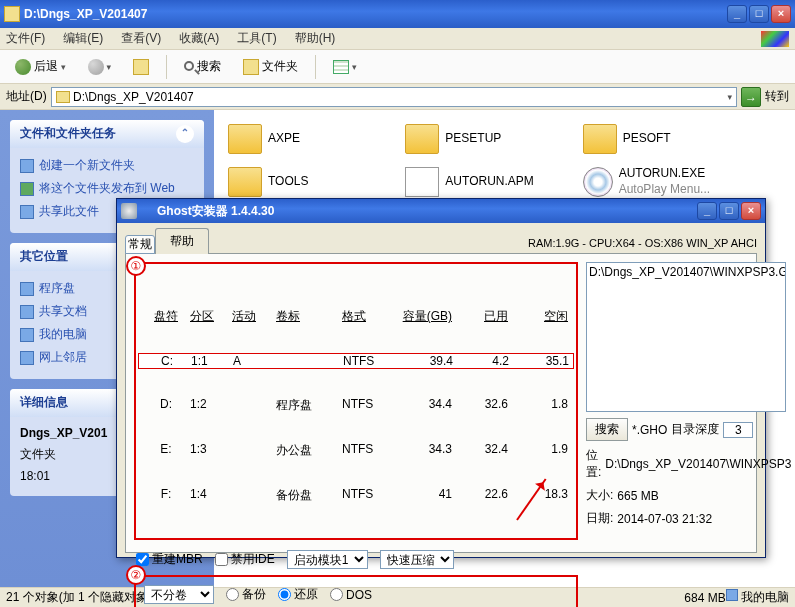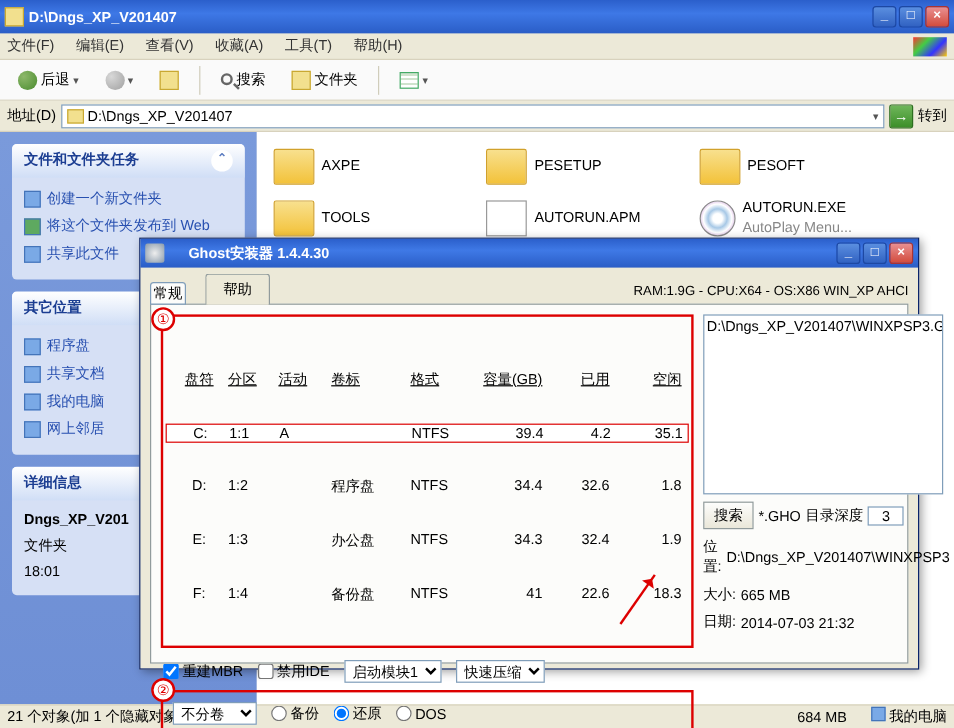--- a/index.html
+++ b/index.html
@@ -40,21 +40,21 @@
 .fileitem { display:inline-flex; align-items:center; gap:6px; width:170px; padding:4px; margin:2px;}
 .foldericon { width:34px; height:30px; background:linear-gradient(#f8e08e,#f3c23a); border:1px solid #d1a12b; border-radius:2px;}
 .fileicon { width:34px; height:30px; background:#fff; border:1px solid #999;}
 .cdicon { width:30px; height:30px; border-radius:50%; background:radial-gradient(circle,#fff 20%,#a7c8e6 40%,#fff 60%,#d4b0e0 80%); border:1px solid #888;}
 .fitxt { line-height:1.3;}
 
 .dialog { position:absolute; left:116px; top:198px; width:650px; height:360px; background:#ece9d8; border:1px solid #0a246a; box-shadow:2px 2px 8px rgba(0,0,0,0.4); z-index:10;}
 .dialog .titlebar{height:24px; background:linear-gradient(#2b5fcb,#3f79e6 40%,#2a5dc6);gap:12px;}
 .dlgtitle-icon { width:16px; height:16px; background:radial-gradient(circle,#eee,#89a); border-radius:2px; margin-right:4px;}
 .dlgbody { padding:4px 8px 8px;}
-.tabrow { display:flex; align-items:flex-end; gap:16px;}
+.tabrow { display:flex; align-items:flex-end; gap:0;}
 .tab { padding:4px 14px; border:1px solid #919b9c; background:#ece9d8; border-bottom:none; border-radius:3px 3px 0 0; position:relative; top:1px;}
 .tab.sel { background:#fcfcfa; z-index:2;}
 .sysinfo { margin-left:auto; font-size:11px; padding-bottom:4px;}
 .tabpanel { border:1px solid #919b9c; background:#fcfcfa; padding:8px; display:flex; gap:8px; height:300px;}
 .leftcol { flex:1; display:flex; flex-direction:column;}
 
 .disktable { font-family:"SimSun",monospace; font-size:12px; white-space:pre; border:2px solid #d00; padding:2px 6px 6px; margin-bottom:6px; position:relative;}
 .diskrow { display:flex; }
 .diskrow span { display:inline-block; }
 .c1{width:48px;text-align:center;} .c2{width:42px;} .c3{width:44px;} .c4{width:66px;} .c5{width:52px;} .c6{width:72px;text-align:right;padding-right:14px;} .c7{width:56px;text-align:right;padding-right:14px;} .c8{width:46px;text-align:right;}
@@ -68,21 +68,21 @@
 .redarrow { position:absolute; left:400px; top:320px; width:50px; height:2px; background:#d00; transform:rotate(-55deg); transform-origin:left;}
 .redarrow::after{content:"";position:absolute;right:-2px;top:-5px;border:6px solid transparent;border-left-color:#d00;}
 
 .rightcol { width:200px; display:flex; flex-direction:column; gap:6px;}
 .pathbox { border:1px solid #7f9db9; background:#fff; height:150px; padding:2px; overflow:hidden;}
 .inforow { display:flex; align-items:center; gap:4px;}
 .btn { border:1px solid #919b9c; background:linear-gradient(#fdfdfc,#eae7d9); padding:2px 8px;}
 .smin { width:30px; border:1px solid #7f9db9; text-align:center;}
 
 .statusbar { position:absolute; bottom:0; left:0; right:0; height:20px; background:#ece9d8; border-top:1px solid #d8d2bd; display:flex; align-items:center; padding:0 6px; gap:10px;}
-.stat-r { margin-left:auto; display:flex; gap:20px; align-items:center;}
+.stat-r { margin-left:auto; display:flex; align-items:center;}
 </style>
 </head>
 <body>
 
 <div class="titlebar">
   <span class="icon up"></span>
   <span class="title">D:\Dngs_XP_V201407</span>
   <div class="winbtns">
     <div class="winbtn">_</div>
     <div class="winbtn">□</div>

